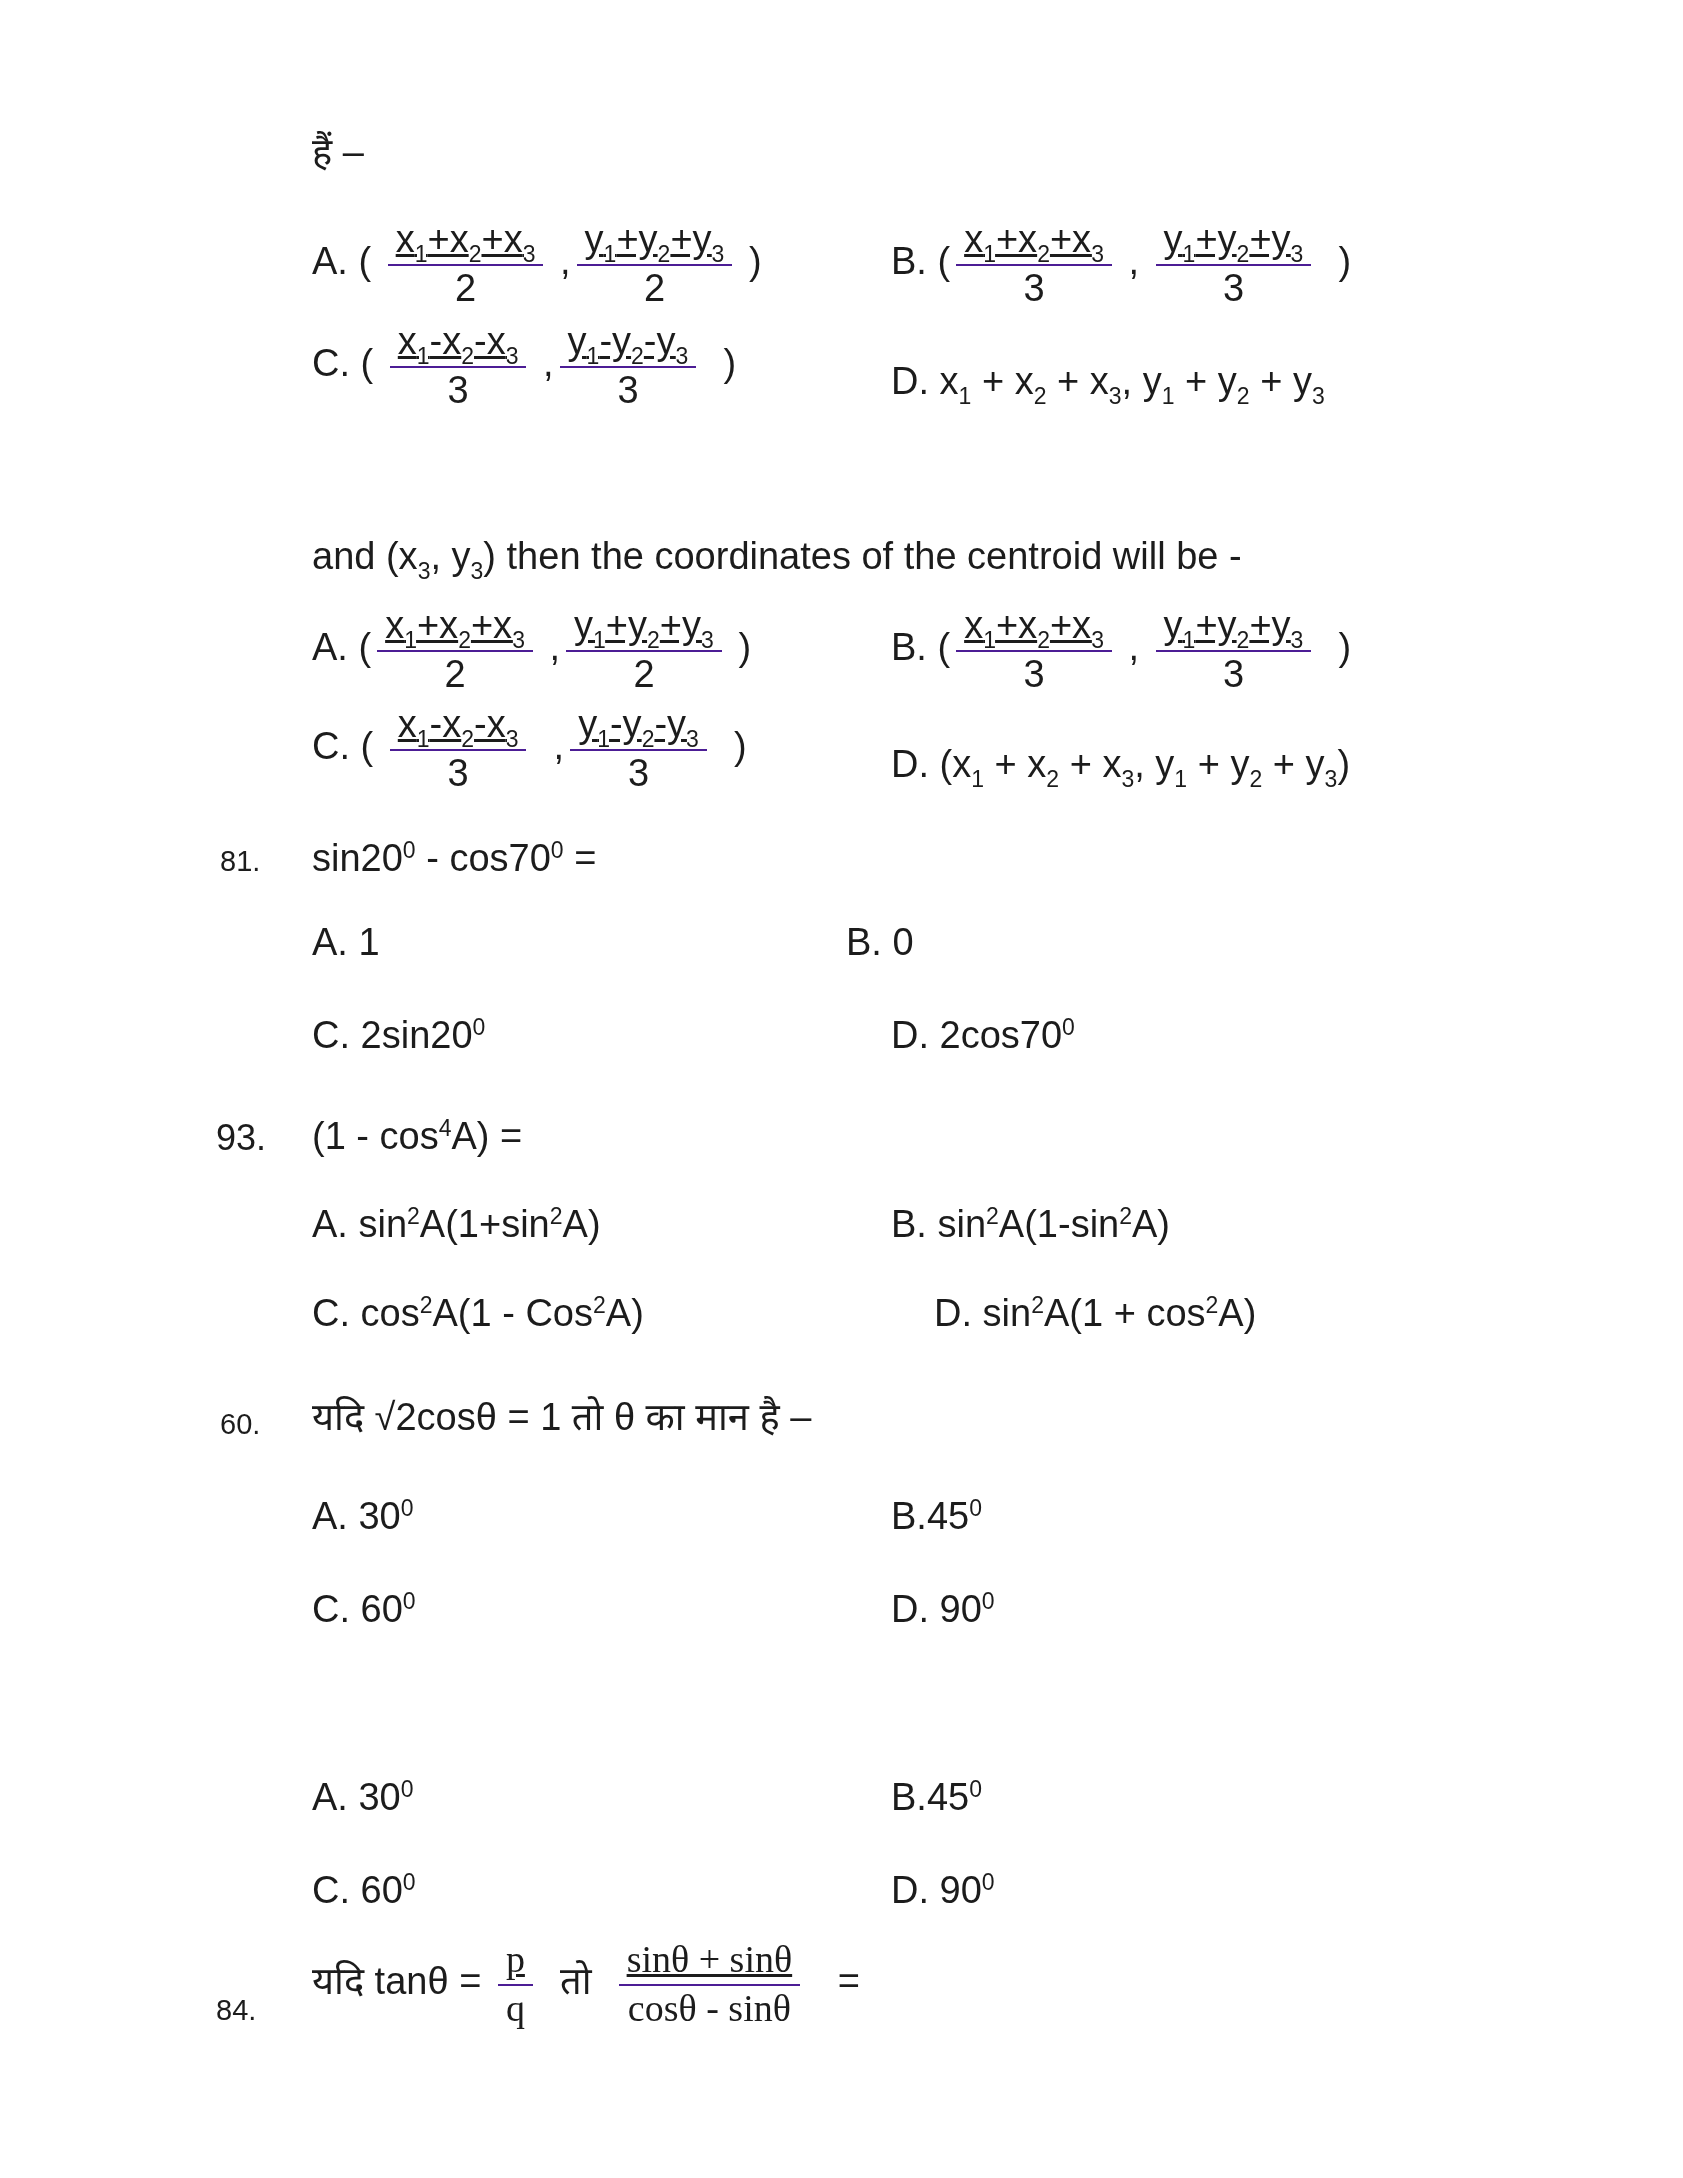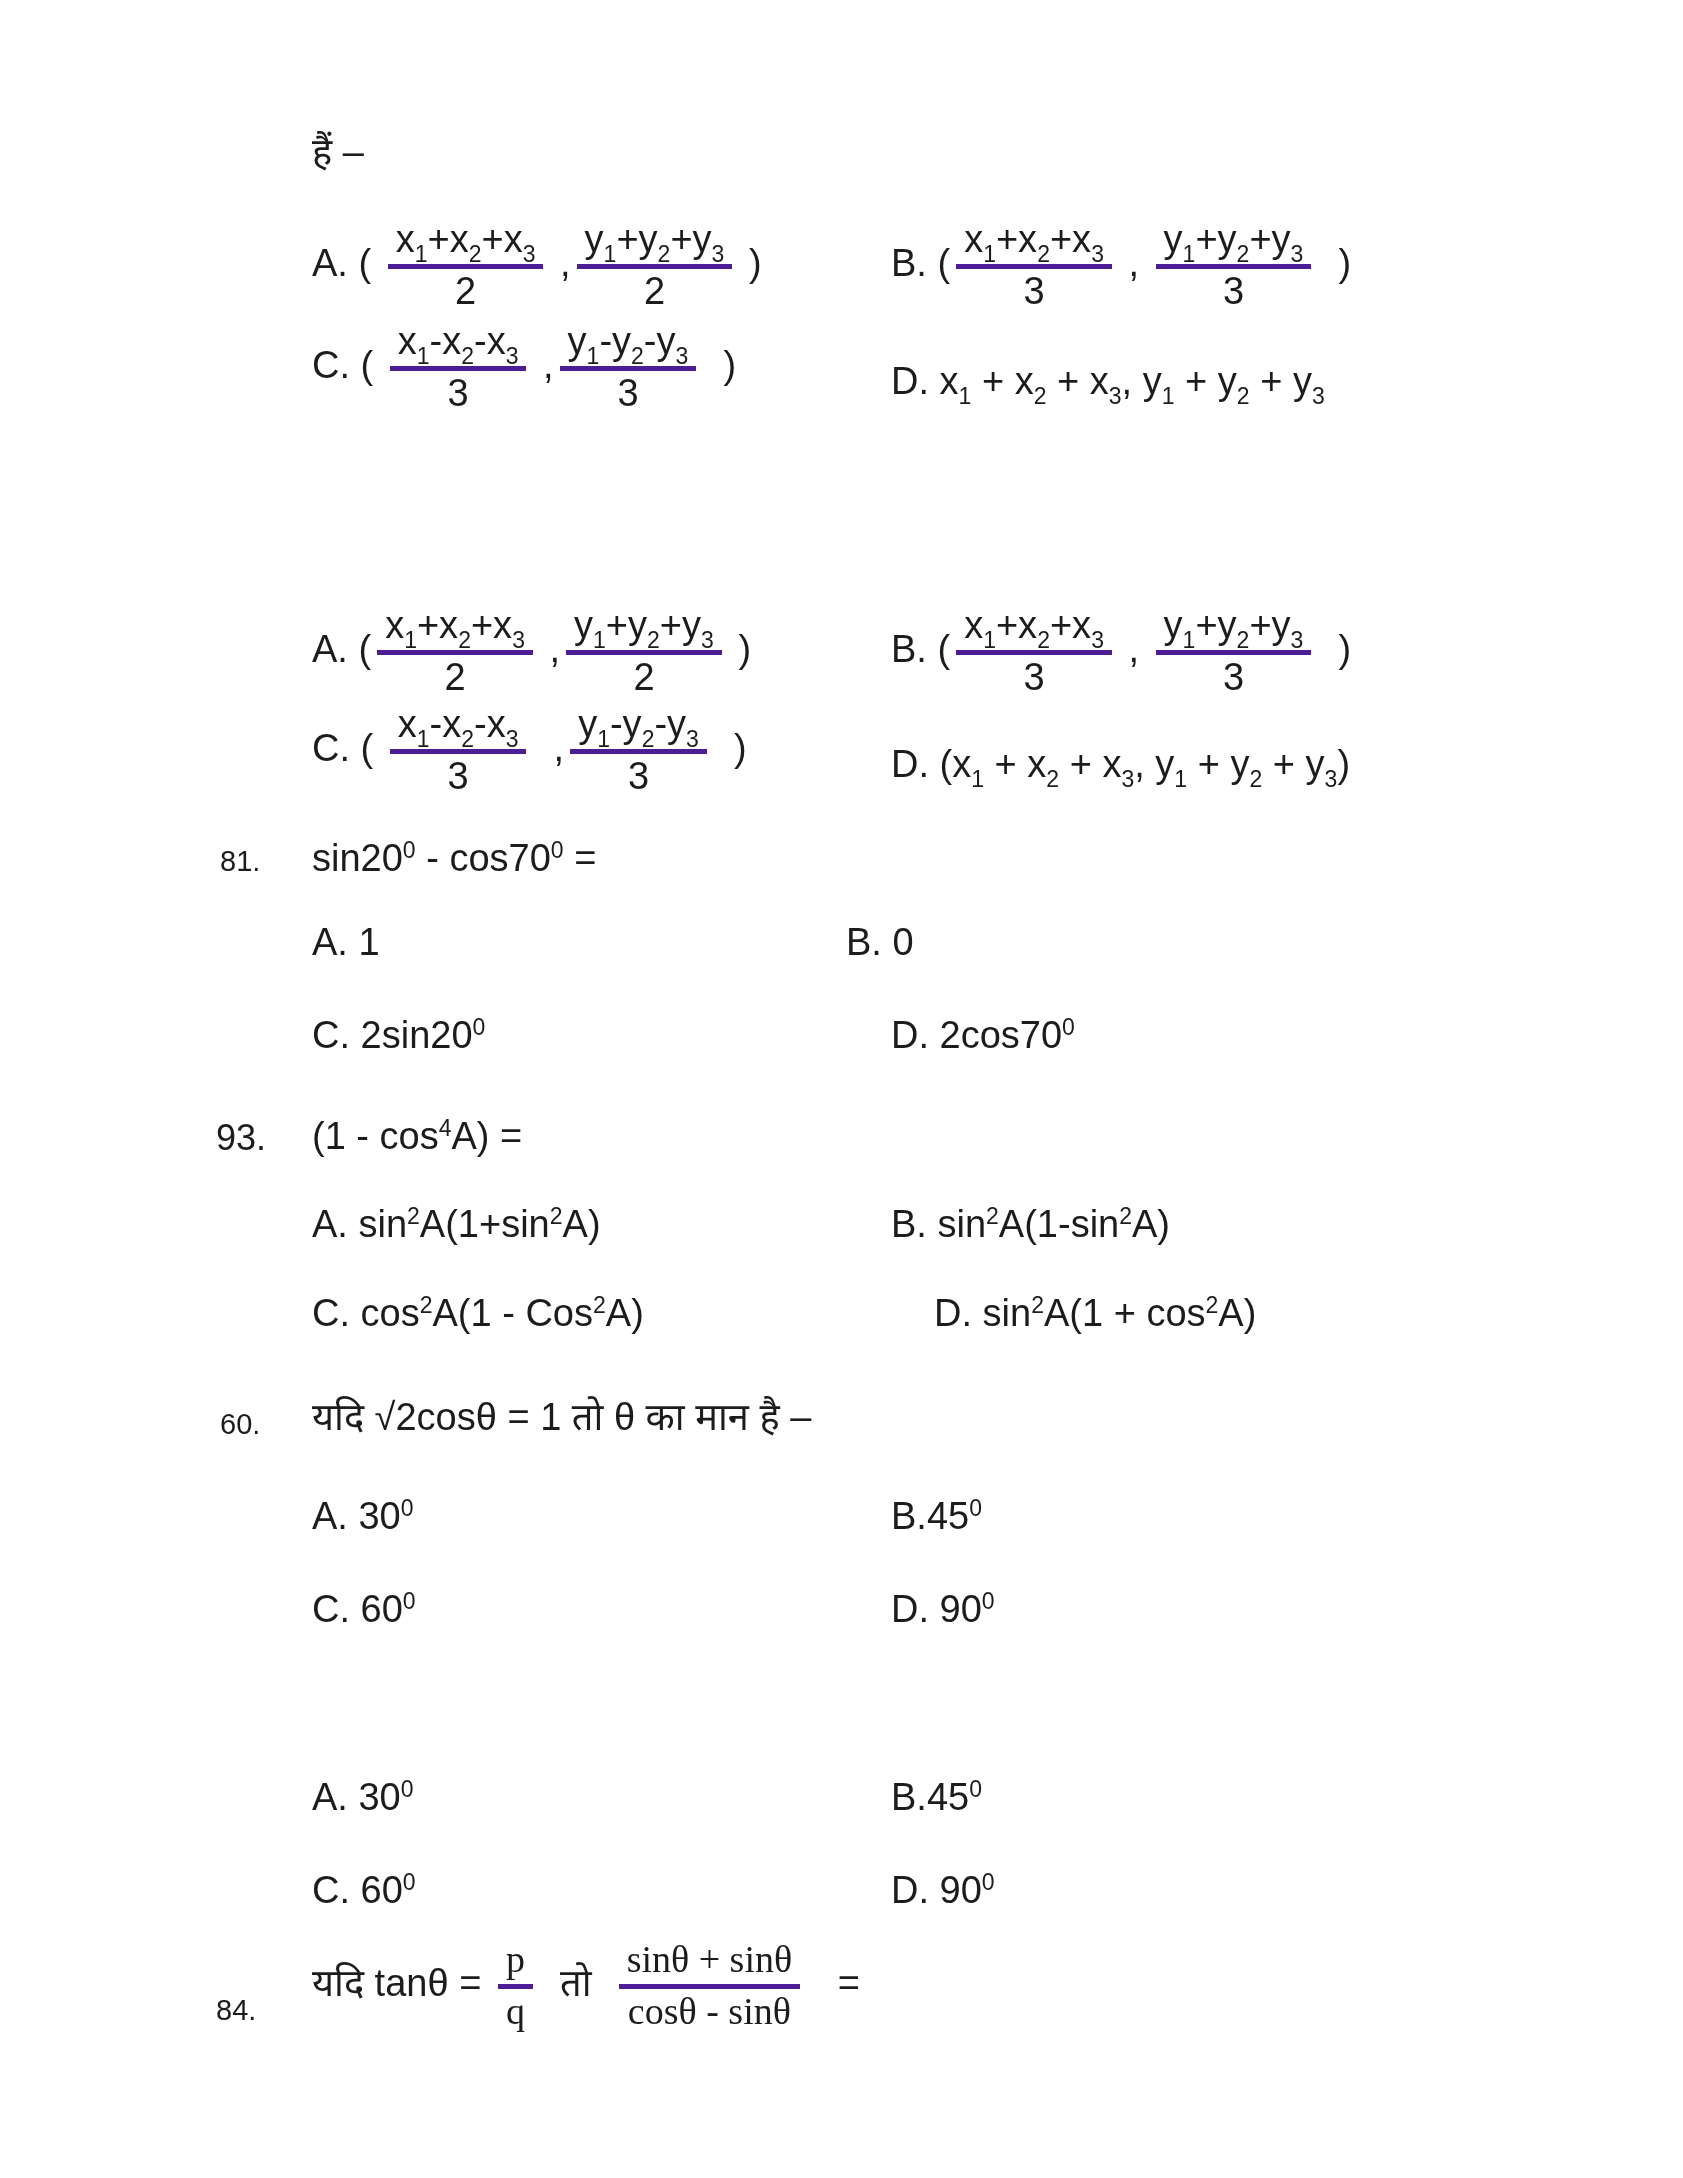--- a/index.html
+++ b/index.html
@@ -21,21 +21,21 @@
   sup{font-size:23px;vertical-align:13px;line-height:0;}
   .frac{
     display:inline-flex;
     flex-direction:column;
     align-items:center;
     vertical-align:middle;
     margin:0 6px;
     line-height:1.05;
     text-align:center;
   }
-  .frac .num{padding:0 8px 4px;border-bottom:5px solid #4c1d95;}
+  .frac .num{padding:0 8px 4px;border-bottom:2px solid #4c1d95;text-decoration:underline;}
   .frac .den{padding-top:3px;}
   .frac.serif{font-family:"Liberation Serif", serif;}
 </style>
 </head>
 <body>
 
 <div class="page">
 
   <div class="abs" style="left:312px;top:129px;">हैं –</div>
 
@@ -60,20 +60,21 @@
     <span class="abs" style="left:312px;top:0;">C. ( <span class="frac ">
           <span class="num">x<sub>1</sub>-x<sub>2</sub>-x<sub>3</sub></span>
           <span class="den">3</span>
         </span> ,<span class="frac ">
           <span class="num">y<sub>1</sub>-y<sub>2</sub>-y<sub>3</sub></span>
           <span class="den">3</span>
         </span> &nbsp;)</span>
     <span class="abs" style="left:891px;top:36px;">D. x<sub>1</sub> + x<sub>2</sub> + x<sub>3</sub>, y<sub>1</sub> + y<sub>2</sub> + y<sub>3</sub></span>
   </div>
 
+  <div class="abs" style="left:312px;top:533px;">and (x<sub>3</sub>, y<sub>3</sub>) then the coordinates of the centroid will be -</div>
 
   <div class="abs" style="left:0;top:606px;width:1683px;">
     <span class="abs" style="left:312px;top:0;">A. (<span class="frac ">
           <span class="num">x<sub>1</sub>+x<sub>2</sub>+x<sub>3</sub></span>
           <span class="den">2</span>
         </span> ,<span class="frac ">
           <span class="num">y<sub>1</sub>+y<sub>2</sub>+y<sub>3</sub></span>
           <span class="den">2</span>
         </span> )</span>
     <span class="abs" style="left:891px;top:0;">B. (<span class="frac ">

